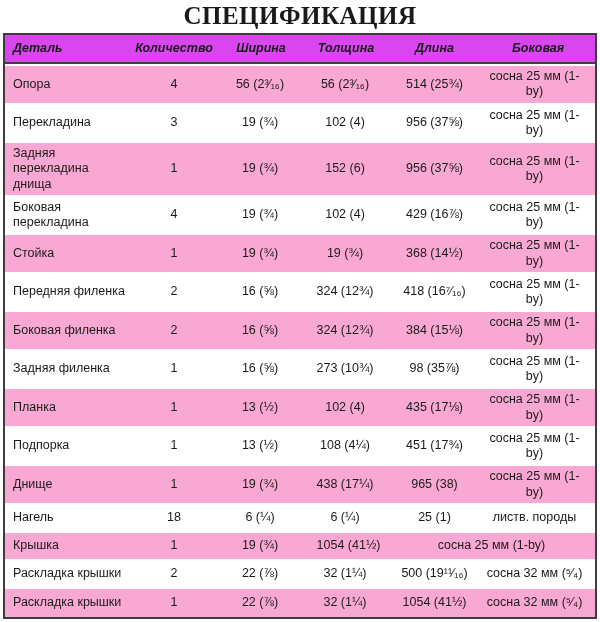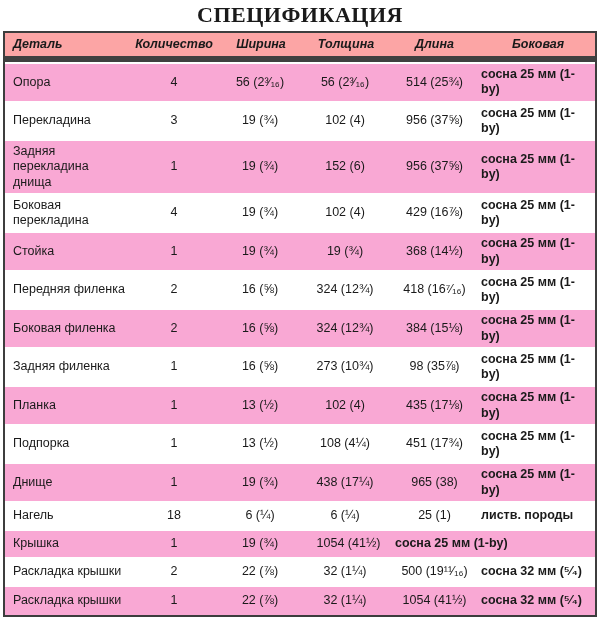--- a/index.html
+++ b/index.html
@@ -5,34 +5,34 @@
   * { margin: 0; padding: 0; box-sizing: border-box; }
   html, body { width: 600px; background: #ffffff; }
   body {
     font-family: "Liberation Sans", "DejaVu Sans", sans-serif;
     color: #1a1a1a;
     padding: 2px 3px 4px 3px;
   }
   .page-title {
     font-family: "Liberation Serif", "DejaVu Serif", serif;
     font-weight: bold;
-    font-size: 22px;
+    font-size: 25px;
     letter-spacing: 0.5px;
     text-align: center;
     margin-bottom: 3px;
   }
   .spec-table {
     border: 2px solid #3d3d3d;
     background: #ffffff;
   }
   .tr { display: flex; align-items: center; }
   .thead-row {
-    border-bottom: 6px solid #404040;
+    border-bottom: 2px solid #404040;
     min-height: 29px;
-    background: #fca5a5;
+    background: #d946ef;
   }
   .th {
     font-weight: bold;
     font-style: italic;
     font-size: 13px;
     text-align: center;
   }
   .tbody { padding-top: 2px; background: #ffffff; }
   .tbody .tr { min-height: 28px; border-bottom: 2px solid #ffffff; }
   .tbody .tr:last-child { border-bottom: none; }
@@ -43,21 +43,21 @@
     text-align: center;
     padding: 3px 0;
   }
   
   .col0 { width: 125px; text-align: left; padding-left: 8px; padding-right: 4px; }
   .col1 { width: 88px;  }
   .col2 { width: 84px;  }
   .col3 { width: 86px;  }
   .col4 { width: 93px;  }
   .col5 { width: 115px; flex: 1; }
-  .tbody .col5 { text-align: left; padding-right: 7px; font-weight: bold; }
+  .tbody .col5 { text-align: center; padding-right: 7px; }
 </style>
 </head>
 <body>
 
 <div class="page">
 
   <div class="page-title">СПЕЦИФИКАЦИЯ</div>
 
   <div class="spec-table">
     <div class="tr thead-row" id="thead">

